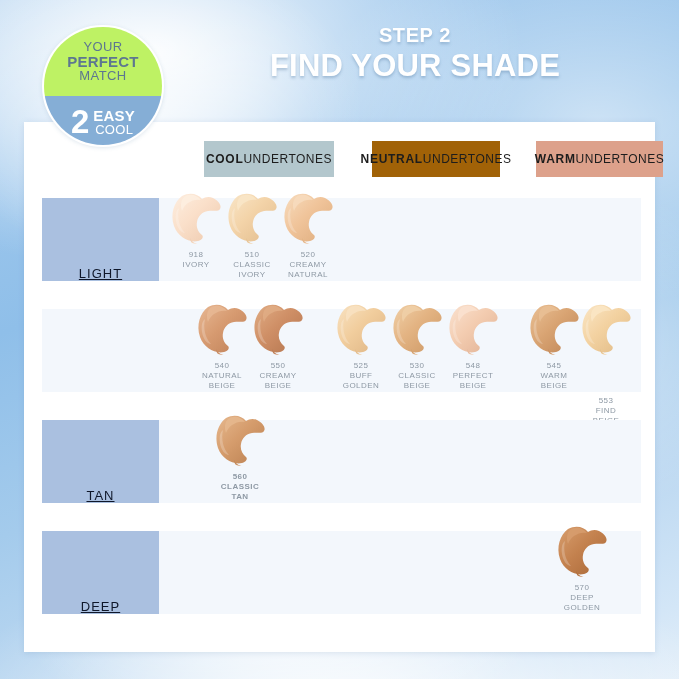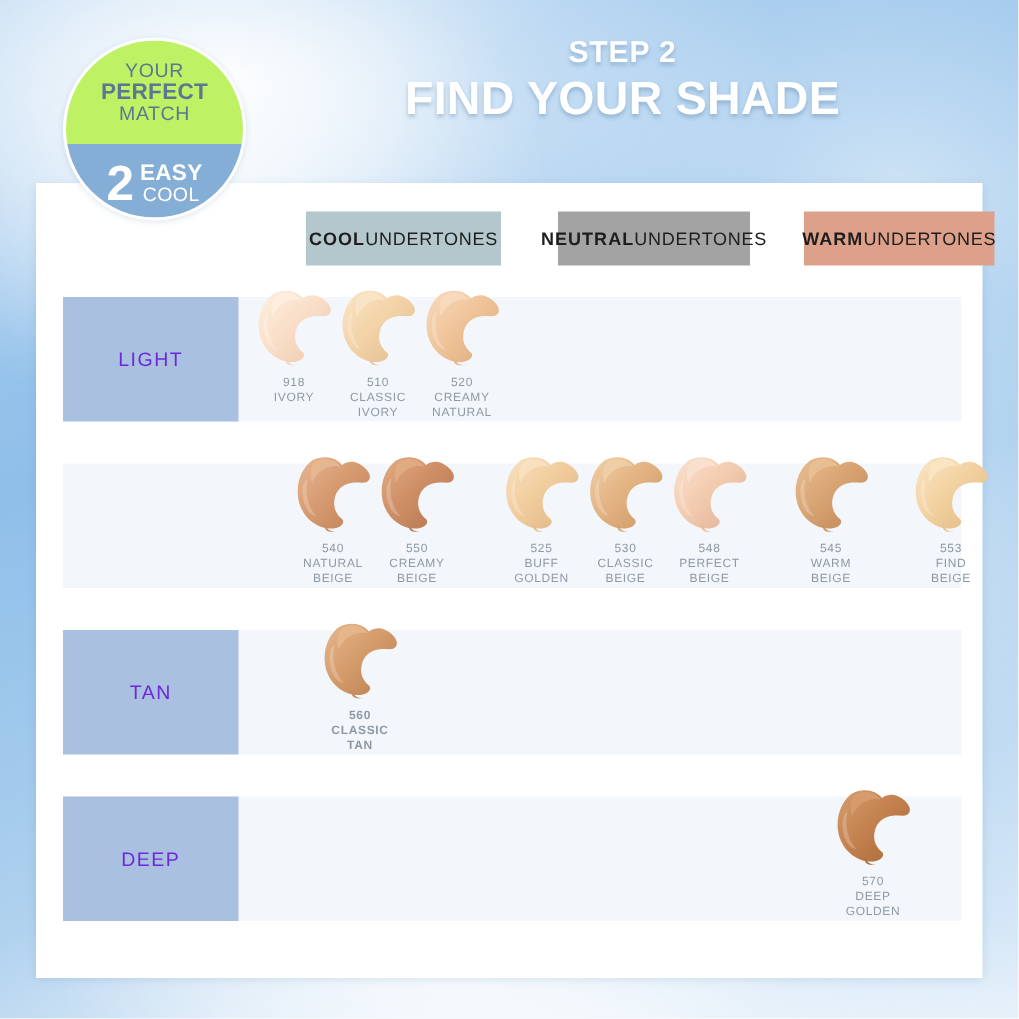--- a/index.html
+++ b/index.html
@@ -177,26 +177,27 @@
     background: #f3f7fc;
   }
   .tier-label {
     position: absolute;
     left: 18px;
     top: 0;
     width: 117px;
     height: 100%;
     background: #aac0e0;
     display: flex;
-    align-items: center;
+    align-items: flex-end;
     justify-content: center;
-    color: #6d28d9;
+    color: #0f172a;
     font-size: 13px;
     letter-spacing: 1px;
     user-select: none;
+    text-decoration: underline;
   }
 
   
   .swatch-cell {
     position: absolute;
     width: 60px;
     display: flex;
     flex-direction: column;
     align-items: center;
   }
@@ -246,21 +247,21 @@
       </div>
     </div>
   </div>
 
   <div id="panel">
     <div id="undertone-row">
         <div class="undertone-chip" style="left: 180px; width: 130px; background: rgb(179, 199, 205);">
           <div class="ut-bold">COOL</div>
           <div class="ut-reg">UNDERTONES</div>
         </div>
-        <div class="undertone-chip" style="left: 348px; width: 128px; background: #a3a3a3;">
+        <div class="undertone-chip" style="left: 348px; width: 128px; background: #a16207;">
           <div class="ut-bold">NEUTRAL</div>
           <div class="ut-reg">UNDERTONES</div>
         </div>
         <div class="undertone-chip" style="left: 512px; width: 127px; background: rgb(221, 161, 139);">
           <div class="ut-bold">WARM</div>
           <div class="ut-reg">UNDERTONES</div>
         </div>
       </div>
     <div id="tiers-container">
         <div class="tier-row" style="top: 76px; height: 83px;">
@@ -506,21 +507,21 @@
                 <path d="M11,22 C9,31 11,41 17,47 C13,47 9,42 8,35 C7,29 8,24 11,22 Z" fill="#ffffff" opacity="0.22"></path>
                 <path d="M22,52 C24,56 27,58 30,57 C28,58 25,58 23,56 Z" fill="url(#gd9)"></path>
               </svg>
             </div>
             <div class="swatch-meta">
               <span class="swatch-code">545</span>
               <span class="swatch-name">WARM
 BEIGE</span>
             </div>
           </div>
-          <div class="swatch-cell" style="left: 580px; top: -12px;">
+          <div class="swatch-cell" style="left: 552px; top: -12px; gap: 35px;">
             <div class="swatch-art">
               <svg viewBox="0 0 56 62" xmlns="http://www.w3.org/2000/svg">
                 <defs>
                   <linearGradient id="gm10" x1="0" y1="0" x2="1" y2="1">
                     <stop offset="0%" stop-color="#fae6c6"></stop>
                     <stop offset="45%" stop-color="#f3d2a1"></stop>
                     <stop offset="100%" stop-color="#deb884"></stop>
                   </linearGradient>
                   <linearGradient id="gd10" x1="0" y1="0" x2="1" y2="0.6">
                     <stop offset="0%" stop-color="#deb884"></stop>

